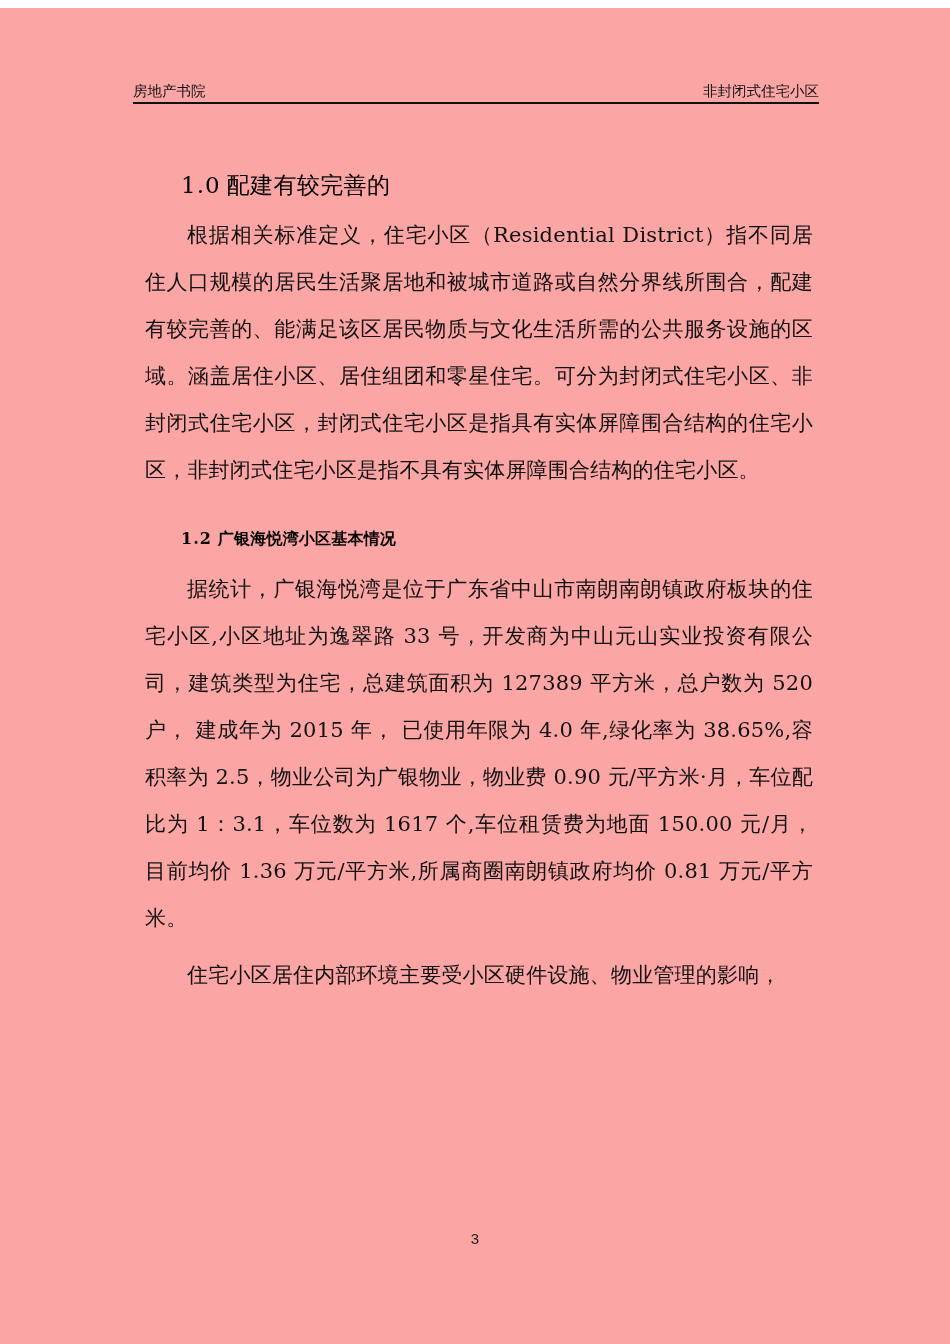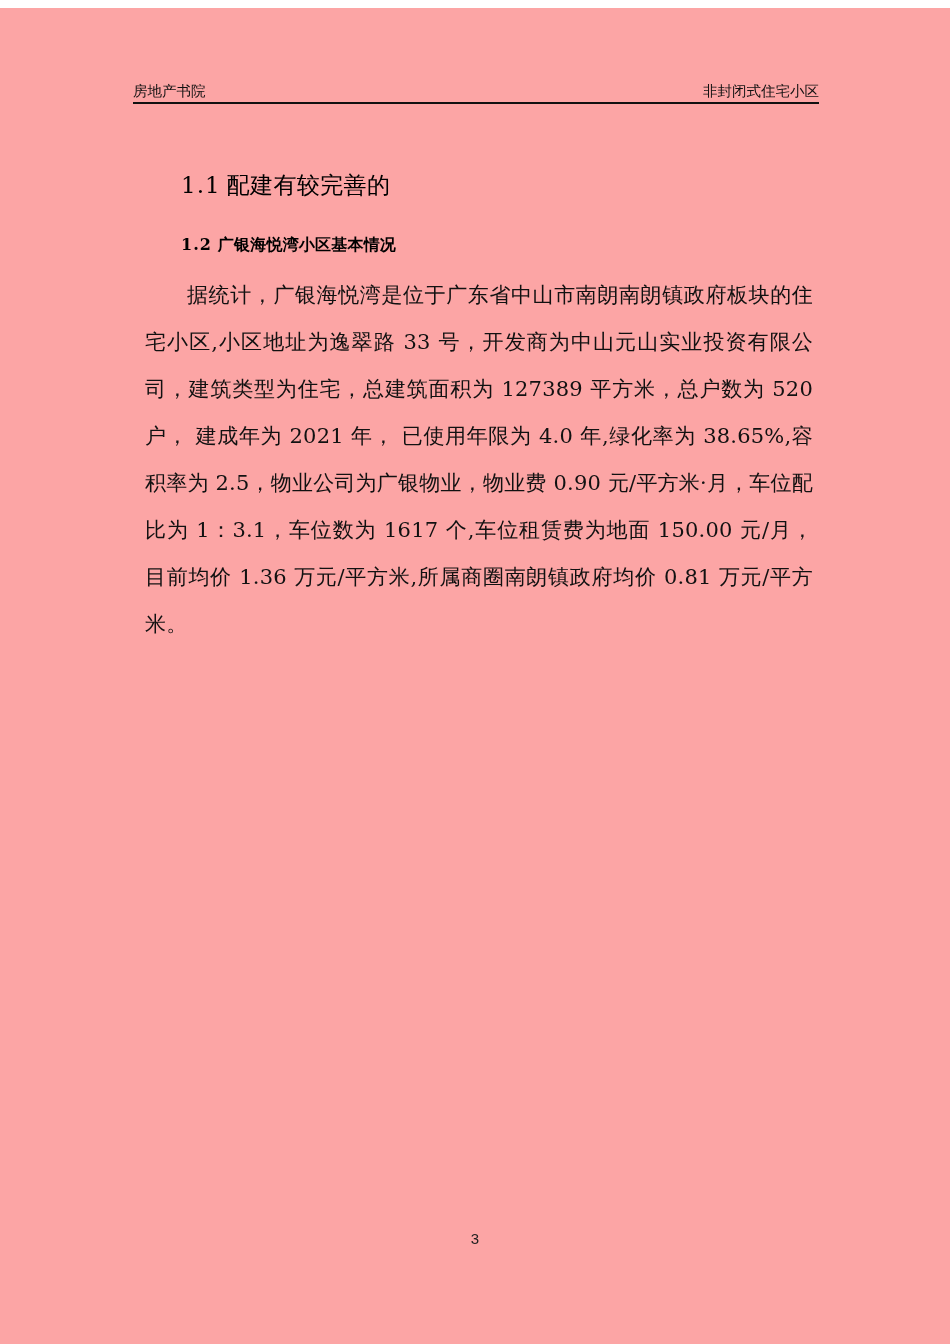--- a/index.html
+++ b/index.html
@@ -123,29 +123,31 @@
 
   <div class="page-header">
     <span class="hdr-text">房地产书院</span>
     <span class="hdr-text">非封闭式住宅小区</span>
   </div>
 
   <div class="content">
 
 
     <h2 class="doc-h2">
-      <span class="num">1.1</span><span>配建有较完善的</span>
+      <span class="num">1.0</span><span>配建有较完善的</span>
     </h2>
 
+    <p class="body">根据相关标准定义，住宅小区（Residential District）指不同居住人口规模的居民生活聚居地和被城市道路或自然分界线所围合，配建有较完善的、能满足该区居民物质与文化生活所需的公共服务设施的区域。涵盖居住小区、居住组团和零星住宅。可分为封闭式住宅小区、非封闭式住宅小区，封闭式住宅小区是指具有实体屏障围合结构的住宅小区，非封闭式住宅小区是指不具有实体屏障围合结构的住宅小区。</p>
 
     <h2 class="doc-h2 bold">
       <span class="num">1.2</span><span>广银海悦湾小区基本情况</span>
     </h2>
 
-    <p class="body">据统计，广银海悦湾是位于广东省中山市南朗南朗镇政府板块的住宅小区,小区地址为逸翠路 33 号，开发商为中山元山实业投资有限公司，建筑类型为住宅，总建筑面积为 127389 平方米，总户数为 520 户， 建成年为 2021 年， 已使用年限为 4.0 年,绿化率为 38.65%,容积率为 2.5，物业公司为广银物业，物业费 0.90 元/平方米·月，车位配比为 1：3.1，车位数为 1617 个,车位租赁费为地面 150.00 元/月，目前均价 1.36 万元/平方米,所属商圈南朗镇政府均价 0.81 万元/平方米。</p>
+    <p class="body">据统计，广银海悦湾是位于广东省中山市南朗南朗镇政府板块的住宅小区,小区地址为逸翠路 33 号，开发商为中山元山实业投资有限公司，建筑类型为住宅，总建筑面积为 127389 平方米，总户数为 520 户， 建成年为 2015 年， 已使用年限为 4.0 年,绿化率为 38.65%,容积率为 2.5，物业公司为广银物业，物业费 0.90 元/平方米·月，车位配比为 1：3.1，车位数为 1617 个,车位租赁费为地面 150.00 元/月，目前均价 1.36 万元/平方米,所属商圈南朗镇政府均价 0.81 万元/平方米。</p>
 
 
+    <p class="body tight-top">住宅小区居住内部环境主要受小区硬件设施、物业管理的影响，</p>
 
   </div>
 
   <div class="page-number">3</div>
 
 </div>
 
 </body></html>

